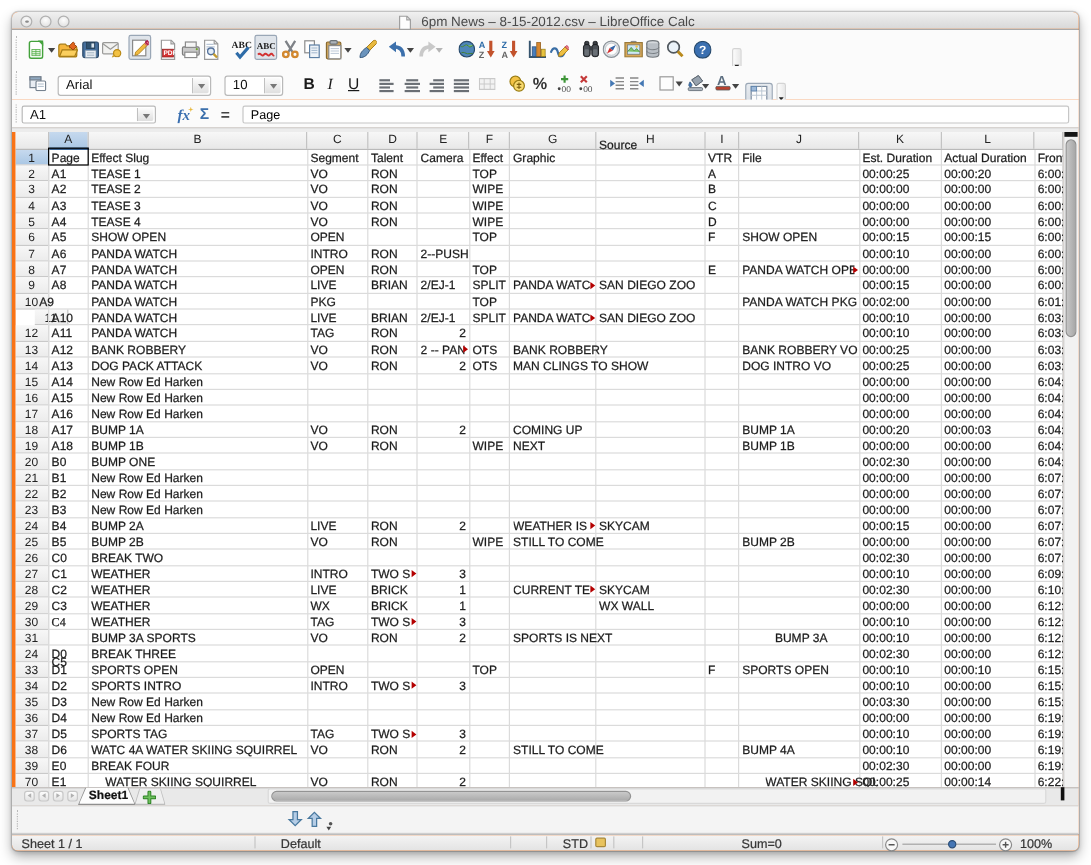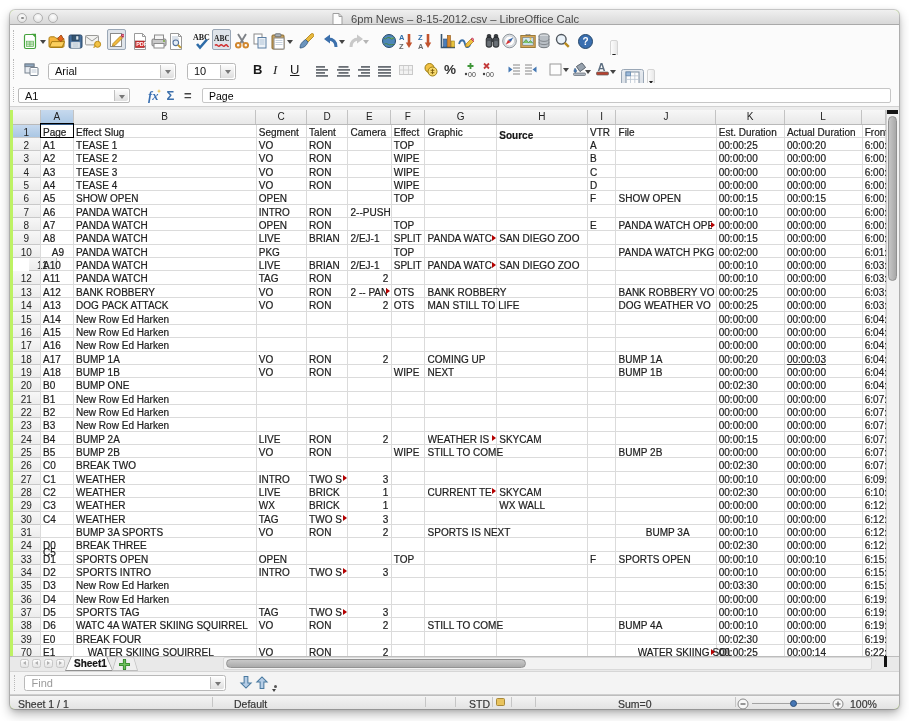--- a/index.html
+++ b/index.html
@@ -1,16 +1,16 @@
 <!DOCTYPE html>
 <html><head><meta charset="utf-8">
 <style>
 *{margin:0;padding:0;box-sizing:border-box}
 body{width:909px;height:721px;background:#fff;font-family:"Liberation Sans",sans-serif;position:relative;overflow:hidden}
-#win{position:absolute;left:10px;top:10px;width:889px;height:699px;background:#bef264;border-radius:5px;
+#win{position:absolute;left:10px;top:10px;width:889px;height:699px;background:#f97316;border-radius:5px;
  box-shadow:0 0 0 1px rgba(0,0,0,.16),0 5px 11px rgba(0,0,0,.30),0 1px 4px rgba(0,0,0,.14);}
 .ab{position:absolute}
 #tbar{left:0;top:0;width:100%;height:15px;border-radius:5px 5px 0 0;
  background:linear-gradient(#f0f0f0,#d8d8d8);border-bottom:1px solid #a9a9a9}
 .tl{position:absolute;top:2.5px;width:10px;height:10px;border-radius:50%;
  background:radial-gradient(circle at 50% 35%,#fdfdfd,#dcdcdc);border:1px solid #b0b0b0}
 #ttl{top:2.5px;left:341px;font-size:11.2px;color:#4a4a4a}
 .tbrow{left:0;width:100%;background:#fbfbfb}
 .grip{border-left:1px dotted #b9b9b9;width:1px}
 .combo{background:#fff;border:1px solid #b9b9b9;border-radius:2.5px;font-size:11px;color:#111}
@@ -419,21 +419,21 @@
 <div class="ghl" style="top:520.51px;left:28.05px;width:845.4000000000001px"></div>
 <div class="ghl" style="top:533.855px;left:28.05px;width:845.4000000000001px"></div>
 
 <div class="cell" style="left:30.25px;top:14.400000000000006px;height:13.345px;">Page</div>
 <div class="cell" style="left:63.25px;top:14.400000000000006px;height:13.345px;">Effect Slug</div>
 <div class="cell" style="left:245.95px;top:14.400000000000006px;height:13.345px;">Segment</div>
 <div class="cell" style="left:296.34999999999997px;top:14.400000000000006px;height:13.345px;">Talent</div>
 <div class="cell" style="left:337.75px;top:14.400000000000006px;height:13.345px;">Camera</div>
 <div class="cell" style="left:380.95px;top:14.400000000000006px;height:13.345px;">Effect</div>
 <div class="cell" style="left:414.75px;top:14.400000000000006px;height:13.345px;">Graphic</div>
-<div class="cell" style="left:486.45px;top:18px;height:13.345px;font-weight:bold;">Source</div>
+<div class="cell" style="left:486.45px;top:4px;height:13.345px;">Source</div>
 <div class="cell" style="left:577.25px;top:14.400000000000006px;height:13.345px;">VTR</div>
 <div class="cell" style="left:605.75px;top:14.400000000000006px;height:13.345px;">File</div>
 <div class="cell" style="left:705.95px;top:14.400000000000006px;height:13.345px;">Est. Duration</div>
 <div class="cell" style="left:774.1500000000001px;top:14.400000000000006px;height:13.345px;">Actual Duration</div>
 <div class="cell" style="left:851.95px;top:14.400000000000006px;height:13.345px;">Front Tim</div>
 <div class="cell" style="left:30.25px;top:27.745000000000005px;height:13.345px;">A1</div>
 <div class="cell" style="left:63.25px;top:27.745000000000005px;height:13.345px;">TEASE 1</div>
 <div class="cell" style="left:245.95px;top:27.745000000000005px;height:13.345px;">VO</div>
 <div class="cell" style="left:296.34999999999997px;top:27.745000000000005px;height:13.345px;">RON</div>
 <div class="cell" style="left:380.95px;top:27.745000000000005px;height:13.345px;">TOP</div>
@@ -501,21 +501,21 @@
 <div class="cell" style="left:245.95px;top:121.16000000000001px;height:13.345px;">LIVE</div>
 <div class="cell" style="left:296.34999999999997px;top:121.16000000000001px;height:13.345px;">BRIAN</div>
 <div class="cell" style="left:337.75px;top:121.16000000000001px;height:13.345px;">2/EJ-1</div>
 <div class="cell" style="left:380.95px;top:121.16000000000001px;height:13.345px;">SPLIT</div>
 <div class="cell clip" style="left:414.75px;top:121.16000000000001px;height:13.345px;width:64.89999999999999px;">PANDA WATC</div>
 <div class="rarr" style="left:479.05px;top:124.56000000000002px"></div>
 <div class="cell" style="left:486.45px;top:121.16000000000001px;height:13.345px;">SAN DIEGO ZOO</div>
 <div class="cell" style="left:705.95px;top:121.16000000000001px;height:13.345px;">00:00:15</div>
 <div class="cell" style="left:774.1500000000001px;top:121.16000000000001px;height:13.345px;">00:00:00</div>
 <div class="cell" style="left:851.95px;top:121.16000000000001px;height:13.345px;">6:00:5</div>
-<div class="cell" style="left:39px;top:134.505px;height:13.345px;">A9</div>
+<div class="cell" style="left:20px;top:134.505px;height:13.345px;">A9</div>
 <div class="cell" style="left:63.25px;top:134.505px;height:13.345px;">PANDA WATCH</div>
 <div class="cell" style="left:245.95px;top:134.505px;height:13.345px;">PKG</div>
 <div class="cell" style="left:380.95px;top:134.505px;height:13.345px;">TOP</div>
 <div class="cell" style="left:605.75px;top:134.505px;height:13.345px;">PANDA WATCH PKG</div>
 <div class="cell" style="left:705.95px;top:134.505px;height:13.345px;">00:02:00</div>
 <div class="cell" style="left:774.1500000000001px;top:134.505px;height:13.345px;">00:00:00</div>
 <div class="cell" style="left:851.95px;top:134.505px;height:13.345px;">6:01:1</div>
 <div class="cell" style="left:30.25px;top:147.85000000000002px;height:13.345px;">A10</div>
 <div class="cell" style="left:63.25px;top:147.85000000000002px;height:13.345px;">PANDA WATCH</div>
 <div class="cell" style="left:245.95px;top:147.85000000000002px;height:13.345px;">LIVE</div>
@@ -547,22 +547,22 @@
 <div class="cell" style="left:605.75px;top:174.54000000000002px;height:13.345px;">BANK ROBBERY VO</div>
 <div class="cell" style="left:705.95px;top:174.54000000000002px;height:13.345px;">00:00:25</div>
 <div class="cell" style="left:774.1500000000001px;top:174.54000000000002px;height:13.345px;">00:00:00</div>
 <div class="cell" style="left:851.95px;top:174.54000000000002px;height:13.345px;">6:03:3</div>
 <div class="cell" style="left:30.25px;top:187.88500000000002px;height:13.345px;">A13</div>
 <div class="cell" style="left:63.25px;top:187.88500000000002px;height:13.345px;">DOG PACK ATTACK</div>
 <div class="cell" style="left:245.95px;top:187.88500000000002px;height:13.345px;">VO</div>
 <div class="cell" style="left:296.34999999999997px;top:187.88500000000002px;height:13.345px;">RON</div>
 <div class="cell num" style="left:335.55px;top:187.88500000000002px;height:13.345px;width:39.999999999999986px;">2</div>
 <div class="cell" style="left:380.95px;top:187.88500000000002px;height:13.345px;">OTS</div>
-<div class="cell" style="left:414.75px;top:187.88500000000002px;height:13.345px;">MAN STILL TO LIFE</div>
-<div class="cell" style="left:605.75px;top:187.88500000000002px;height:13.345px;">DOG WEATHER VO</div>
+<div class="cell" style="left:414.75px;top:187.88500000000002px;height:13.345px;">MAN CLINGS TO SHOW</div>
+<div class="cell" style="left:605.75px;top:187.88500000000002px;height:13.345px;">DOG INTRO VO</div>
 <div class="cell" style="left:705.95px;top:187.88500000000002px;height:13.345px;">00:00:25</div>
 <div class="cell" style="left:774.1500000000001px;top:187.88500000000002px;height:13.345px;">00:00:00</div>
 <div class="cell" style="left:851.95px;top:187.88500000000002px;height:13.345px;">6:03:5</div>
 <div class="cell" style="left:30.25px;top:201.23000000000002px;height:13.345px;">A14</div>
 <div class="cell" style="left:63.25px;top:201.23000000000002px;height:13.345px;">New Row Ed Harken</div>
 <div class="cell" style="left:705.95px;top:201.23000000000002px;height:13.345px;">00:00:00</div>
 <div class="cell" style="left:774.1500000000001px;top:201.23000000000002px;height:13.345px;">00:00:00</div>
 <div class="cell" style="left:851.95px;top:201.23000000000002px;height:13.345px;">6:04:2</div>
 <div class="cell" style="left:30.25px;top:214.57500000000002px;height:13.345px;">A15</div>
 <div class="cell" style="left:63.25px;top:214.57500000000002px;height:13.345px;">New Row Ed Harken</div>
@@ -575,21 +575,21 @@
 <div class="cell" style="left:774.1500000000001px;top:227.92000000000002px;height:13.345px;">00:00:00</div>
 <div class="cell" style="left:851.95px;top:227.92000000000002px;height:13.345px;">6:04:2</div>
 <div class="cell" style="left:30.25px;top:241.26500000000001px;height:13.345px;">A17</div>
 <div class="cell" style="left:63.25px;top:241.26500000000001px;height:13.345px;">BUMP 1A</div>
 <div class="cell" style="left:245.95px;top:241.26500000000001px;height:13.345px;">VO</div>
 <div class="cell" style="left:296.34999999999997px;top:241.26500000000001px;height:13.345px;">RON</div>
 <div class="cell num" style="left:335.55px;top:241.26500000000001px;height:13.345px;width:39.999999999999986px;">2</div>
 <div class="cell" style="left:414.75px;top:241.26500000000001px;height:13.345px;">COMING UP</div>
 <div class="cell" style="left:605.75px;top:241.26500000000001px;height:13.345px;">BUMP 1A</div>
 <div class="cell" style="left:705.95px;top:241.26500000000001px;height:13.345px;">00:00:20</div>
-<div class="cell" style="left:774.1500000000001px;top:241.26500000000001px;height:13.345px;text-decoration:underline;">00:00:03</div>
+<div class="cell" style="left:774.1500000000001px;top:241.26500000000001px;height:13.345px;">00:00:03</div>
 <div class="cell" style="left:851.95px;top:241.26500000000001px;height:13.345px;">6:04:2</div>
 <div class="cell" style="left:30.25px;top:254.61px;height:13.345px;">A18</div>
 <div class="cell" style="left:63.25px;top:254.61px;height:13.345px;">BUMP 1B</div>
 <div class="cell" style="left:245.95px;top:254.61px;height:13.345px;">VO</div>
 <div class="cell" style="left:296.34999999999997px;top:254.61px;height:13.345px;">RON</div>
 <div class="cell" style="left:380.95px;top:254.61px;height:13.345px;">WIPE</div>
 <div class="cell" style="left:414.75px;top:254.61px;height:13.345px;">NEXT</div>
 <div class="cell" style="left:605.75px;top:254.61px;height:13.345px;">BUMP 1B</div>
 <div class="cell" style="left:705.95px;top:254.61px;height:13.345px;">00:00:00</div>
 <div class="cell" style="left:774.1500000000001px;top:254.61px;height:13.345px;">00:00:00</div>
@@ -662,21 +662,21 @@
 <div class="cell" style="left:851.95px;top:374.71500000000003px;height:13.345px;">6:10:0</div>
 <div class="cell" style="left:30.25px;top:388.06000000000006px;height:13.345px;">C3</div>
 <div class="cell" style="left:63.25px;top:388.06000000000006px;height:13.345px;">WEATHER</div>
 <div class="cell" style="left:245.95px;top:388.06000000000006px;height:13.345px;">WX</div>
 <div class="cell" style="left:296.34999999999997px;top:388.06000000000006px;height:13.345px;">BRICK</div>
 <div class="cell num" style="left:335.55px;top:388.06000000000006px;height:13.345px;width:39.999999999999986px;">1</div>
 <div class="cell" style="left:486.45px;top:388.06000000000006px;height:13.345px;">WX WALL</div>
 <div class="cell" style="left:705.95px;top:388.06000000000006px;height:13.345px;">00:00:00</div>
 <div class="cell" style="left:774.1500000000001px;top:388.06000000000006px;height:13.345px;">00:00:00</div>
 <div class="cell" style="left:851.95px;top:388.06000000000006px;height:13.345px;">6:12:3</div>
-<div class="cell" style="left:30.25px;top:401.405px;height:13.345px;">C4</div>
+<div class="cell" style="left:30.25px;top:401.405px;height:13.345px;font-family:Liberation Serif, serif;">C4</div>
 <div class="cell" style="left:63.25px;top:401.405px;height:13.345px;">WEATHER</div>
 <div class="cell" style="left:245.95px;top:401.405px;height:13.345px;">TAG</div>
 <div class="cell clip" style="left:296.34999999999997px;top:401.405px;height:13.345px;width:34.60000000000004px;">TWO S</div>
 <div class="rarr" style="left:330.35px;top:404.80499999999995px"></div>
 <div class="cell num" style="left:335.55px;top:401.405px;height:13.345px;width:39.999999999999986px;">3</div>
 <div class="cell" style="left:705.95px;top:401.405px;height:13.345px;">00:00:10</div>
 <div class="cell" style="left:774.1500000000001px;top:401.405px;height:13.345px;">00:00:00</div>
 <div class="cell" style="left:851.95px;top:401.405px;height:13.345px;">6:12:3</div>
 <div class="cell" style="left:30.25px;top:414.75px;height:13.345px;margin-top:20px;">C5</div>
 <div class="cell" style="left:63.25px;top:414.75px;height:13.345px;">BUMP 3A SPORTS</div>
@@ -776,21 +776,20 @@
 <div class="ab" style="left:103px;top:647.4px;width:24px;height:12.5px;background:#efefef;clip-path:polygon(3.8px 0,20.4px 0,24px 12.5px,0 12.5px)"></div>
 <svg class="ico" style="left:109px;top:648.9px" width="11" height="11" viewBox="0 0 11 11">
 <path d="M5.5 1v9M1 5.5h9" stroke="#2e8326" stroke-width="3.2" stroke-linecap="round"></path>
 <path d="M5.5 1.4v8.2M1.4 5.5h8.2" stroke="#6fbf5e" stroke-width="1.6" stroke-linecap="round"></path>
     </svg>
 <div class="ab" style="left:213px;top:647.4px;width:649px;height:13px;background:#f2f2f2;border:1px solid #d9d9d9;border-radius:2px"></div>
 <div class="ab" style="left:215.5px;top:649.4px;width:300px;height:9px;background:linear-gradient(#c9c9c9,#ababab);border:1px solid #939393;border-radius:5px"></div>
 <div class="ab" style="left:873.5px;top:645.9px;width:3.2px;height:11.5px;background:#111"></div>
 <div class="ab" style="left:0;top:661.4px;width:889px;height:24px;background:#f4f4f4;border-top:1px solid #d6d6d6;border-bottom:1px solid #cfcfcf"></div>
 <div class="grip ab" style="left:4px;top:665.4px;height:16px"></div>
-<div class="combo ab" style="left:13.5px;top:665.4px;width:202px;height:16px;line-height:14.5px;padding-left:7px;color:#9a9a9a">Find<div class="cbtn"></div></div>
 <svg class="ico" style="left:229px;top:665.4px" width="14" height="15" viewBox="0 0 15 16">
 <path d="M5.5 1.5h4v7h3.5L7.5 14 2 8.5h3.5z" fill="#b5cde6" stroke="#49799f" stroke-width="1.1"></path>
     </svg>
 <svg class="ico" style="left:245px;top:665.4px" width="14" height="15" viewBox="0 0 15 16">
 <path d="M5.5 14.5h4v-7h3.5L7.5 2 2 7.5h3.5z" fill="#b5cde6" stroke="#49799f" stroke-width="1.1"></path>
     </svg>
 <div class="ab" style="left:264px;top:675.4px;width:3px;height:3px;background:#555;border-radius:50%"></div>
 <div class="ddarr" style="left:262px;top:679.4px;border-top-width:3px;border-left-width:2.5px;border-right-width:2.5px"></div>
 <div class="ab" style="left:0;top:685.4px;width:889px;height:13.600000000000023px;background:linear-gradient(#f4f4f4,#e3e3e3);border-top:1px solid #bdbdbd;border-radius:0 0 5px 5px"></div>
 <div class="ab sbt" style="left:8px;top:688.4px;font-size:10.5px;color:#333;">Sheet 1 / 1</div>

